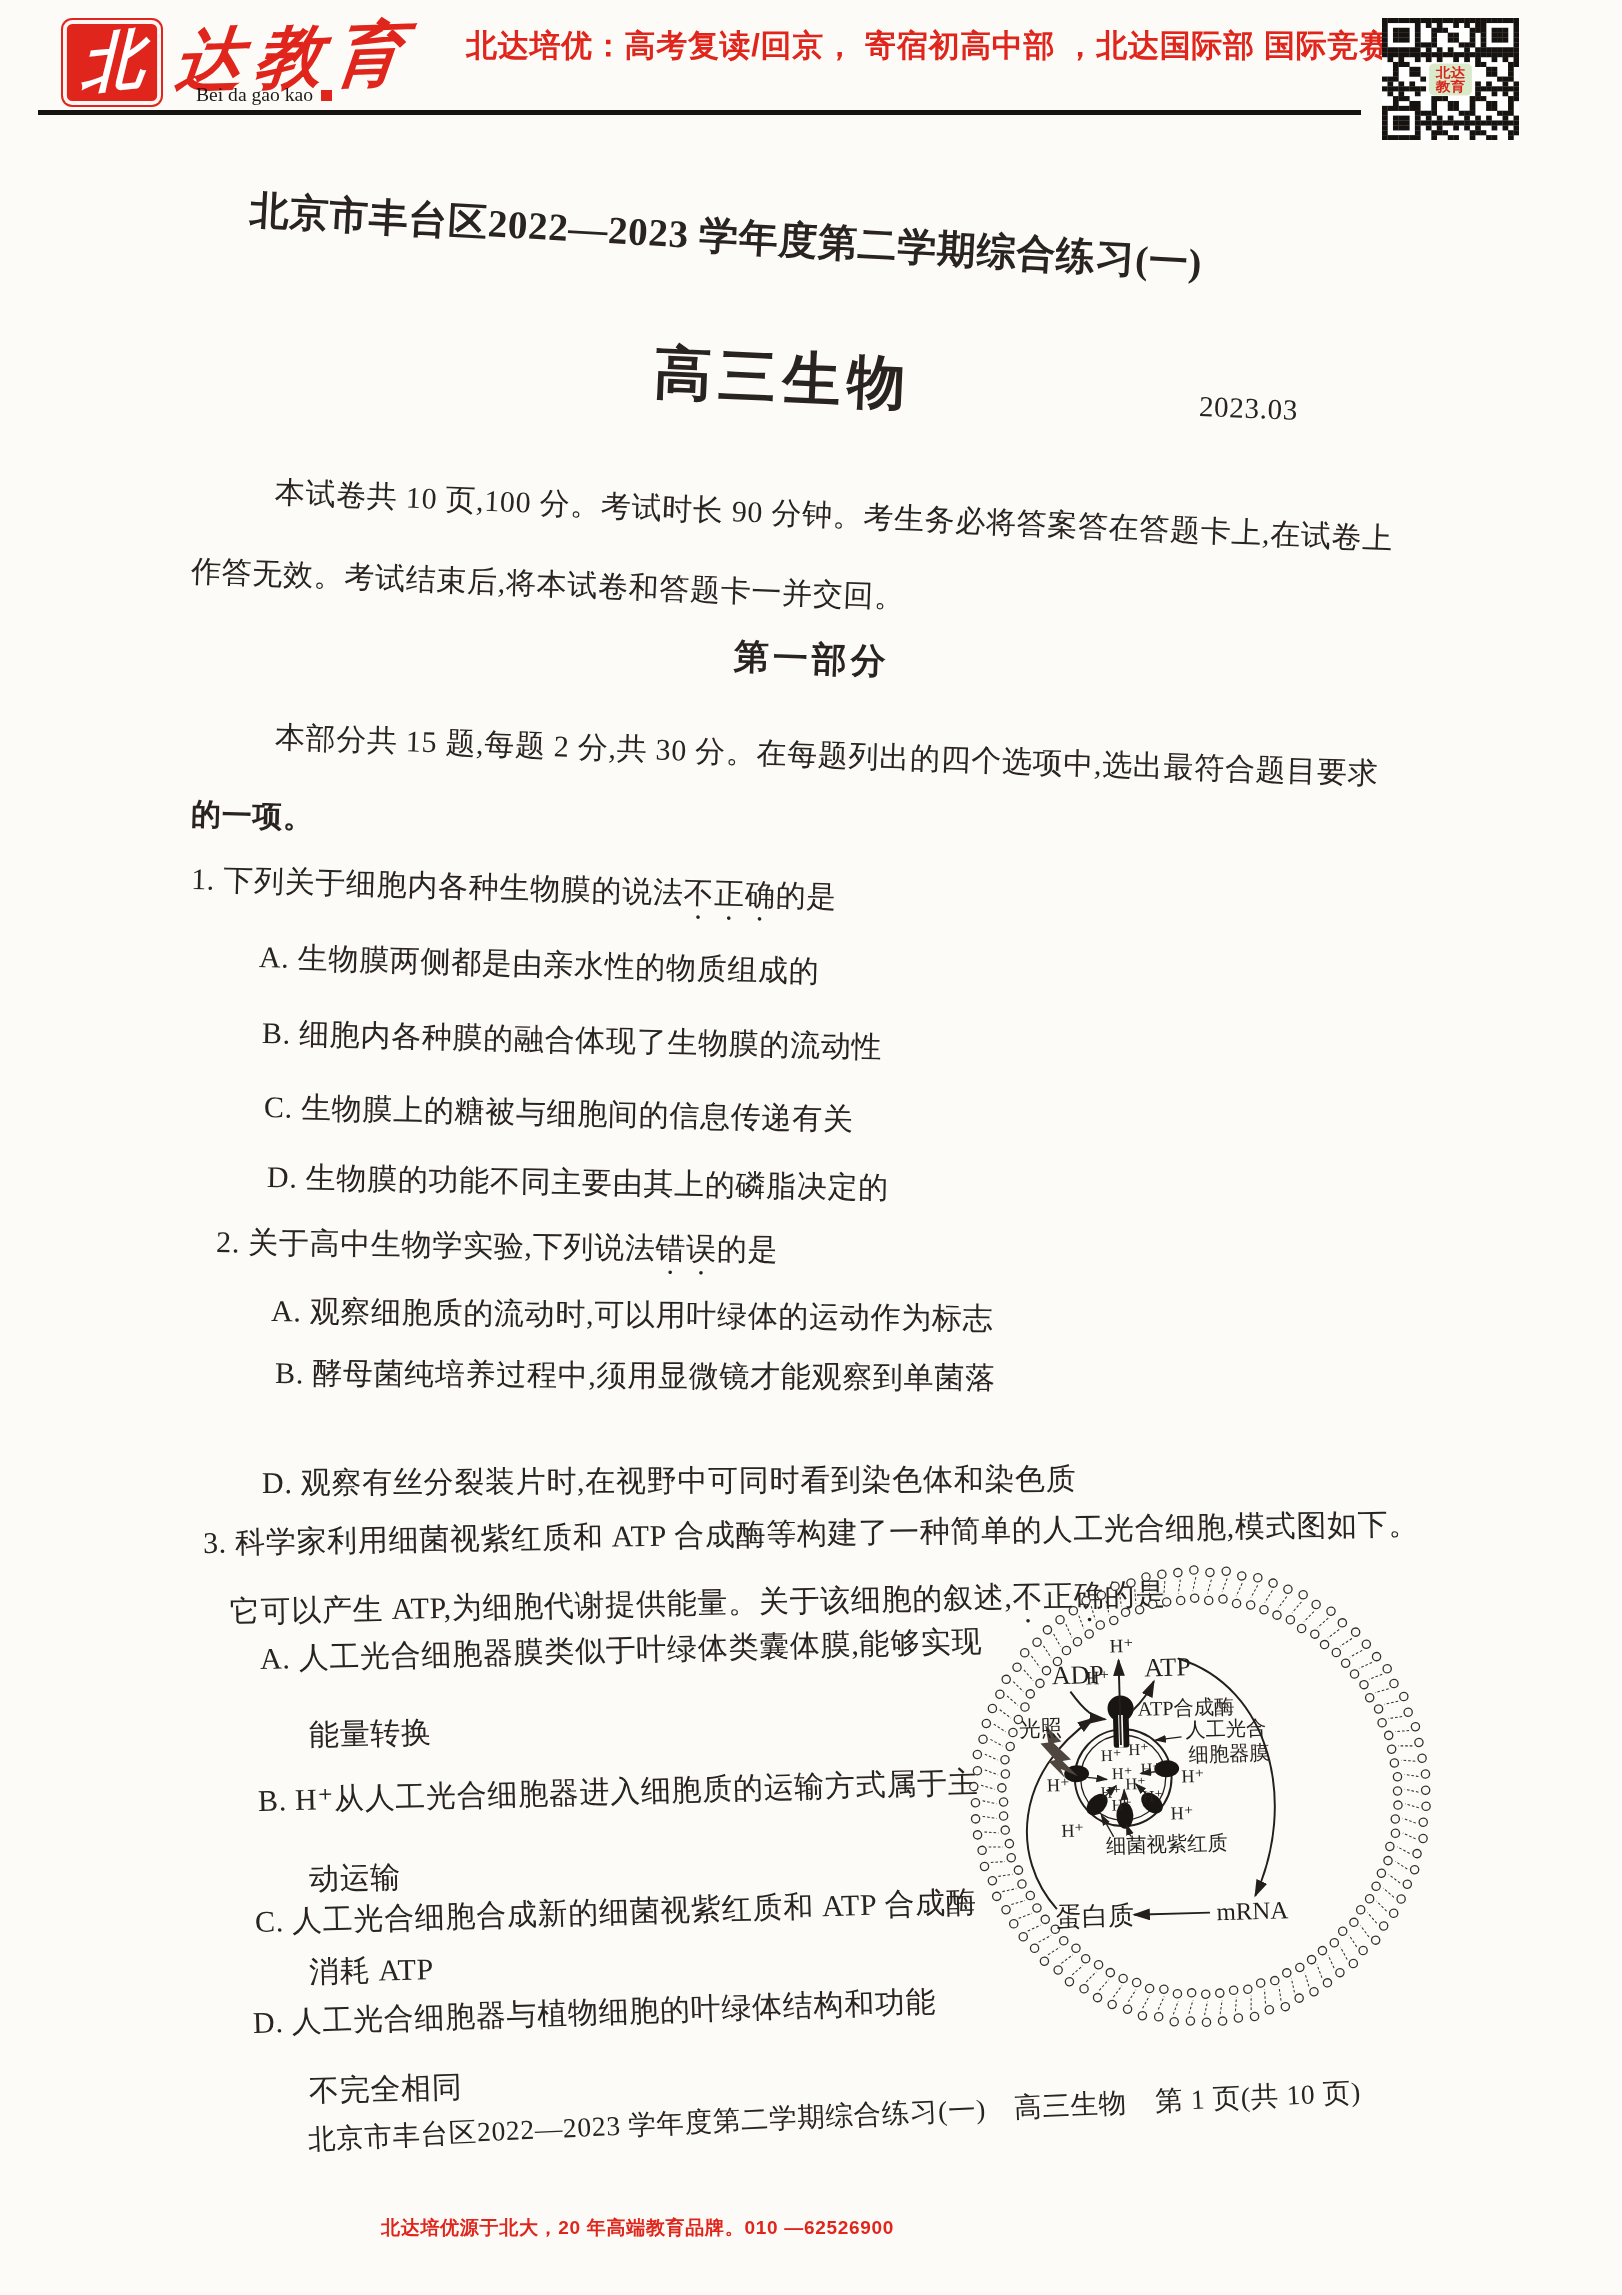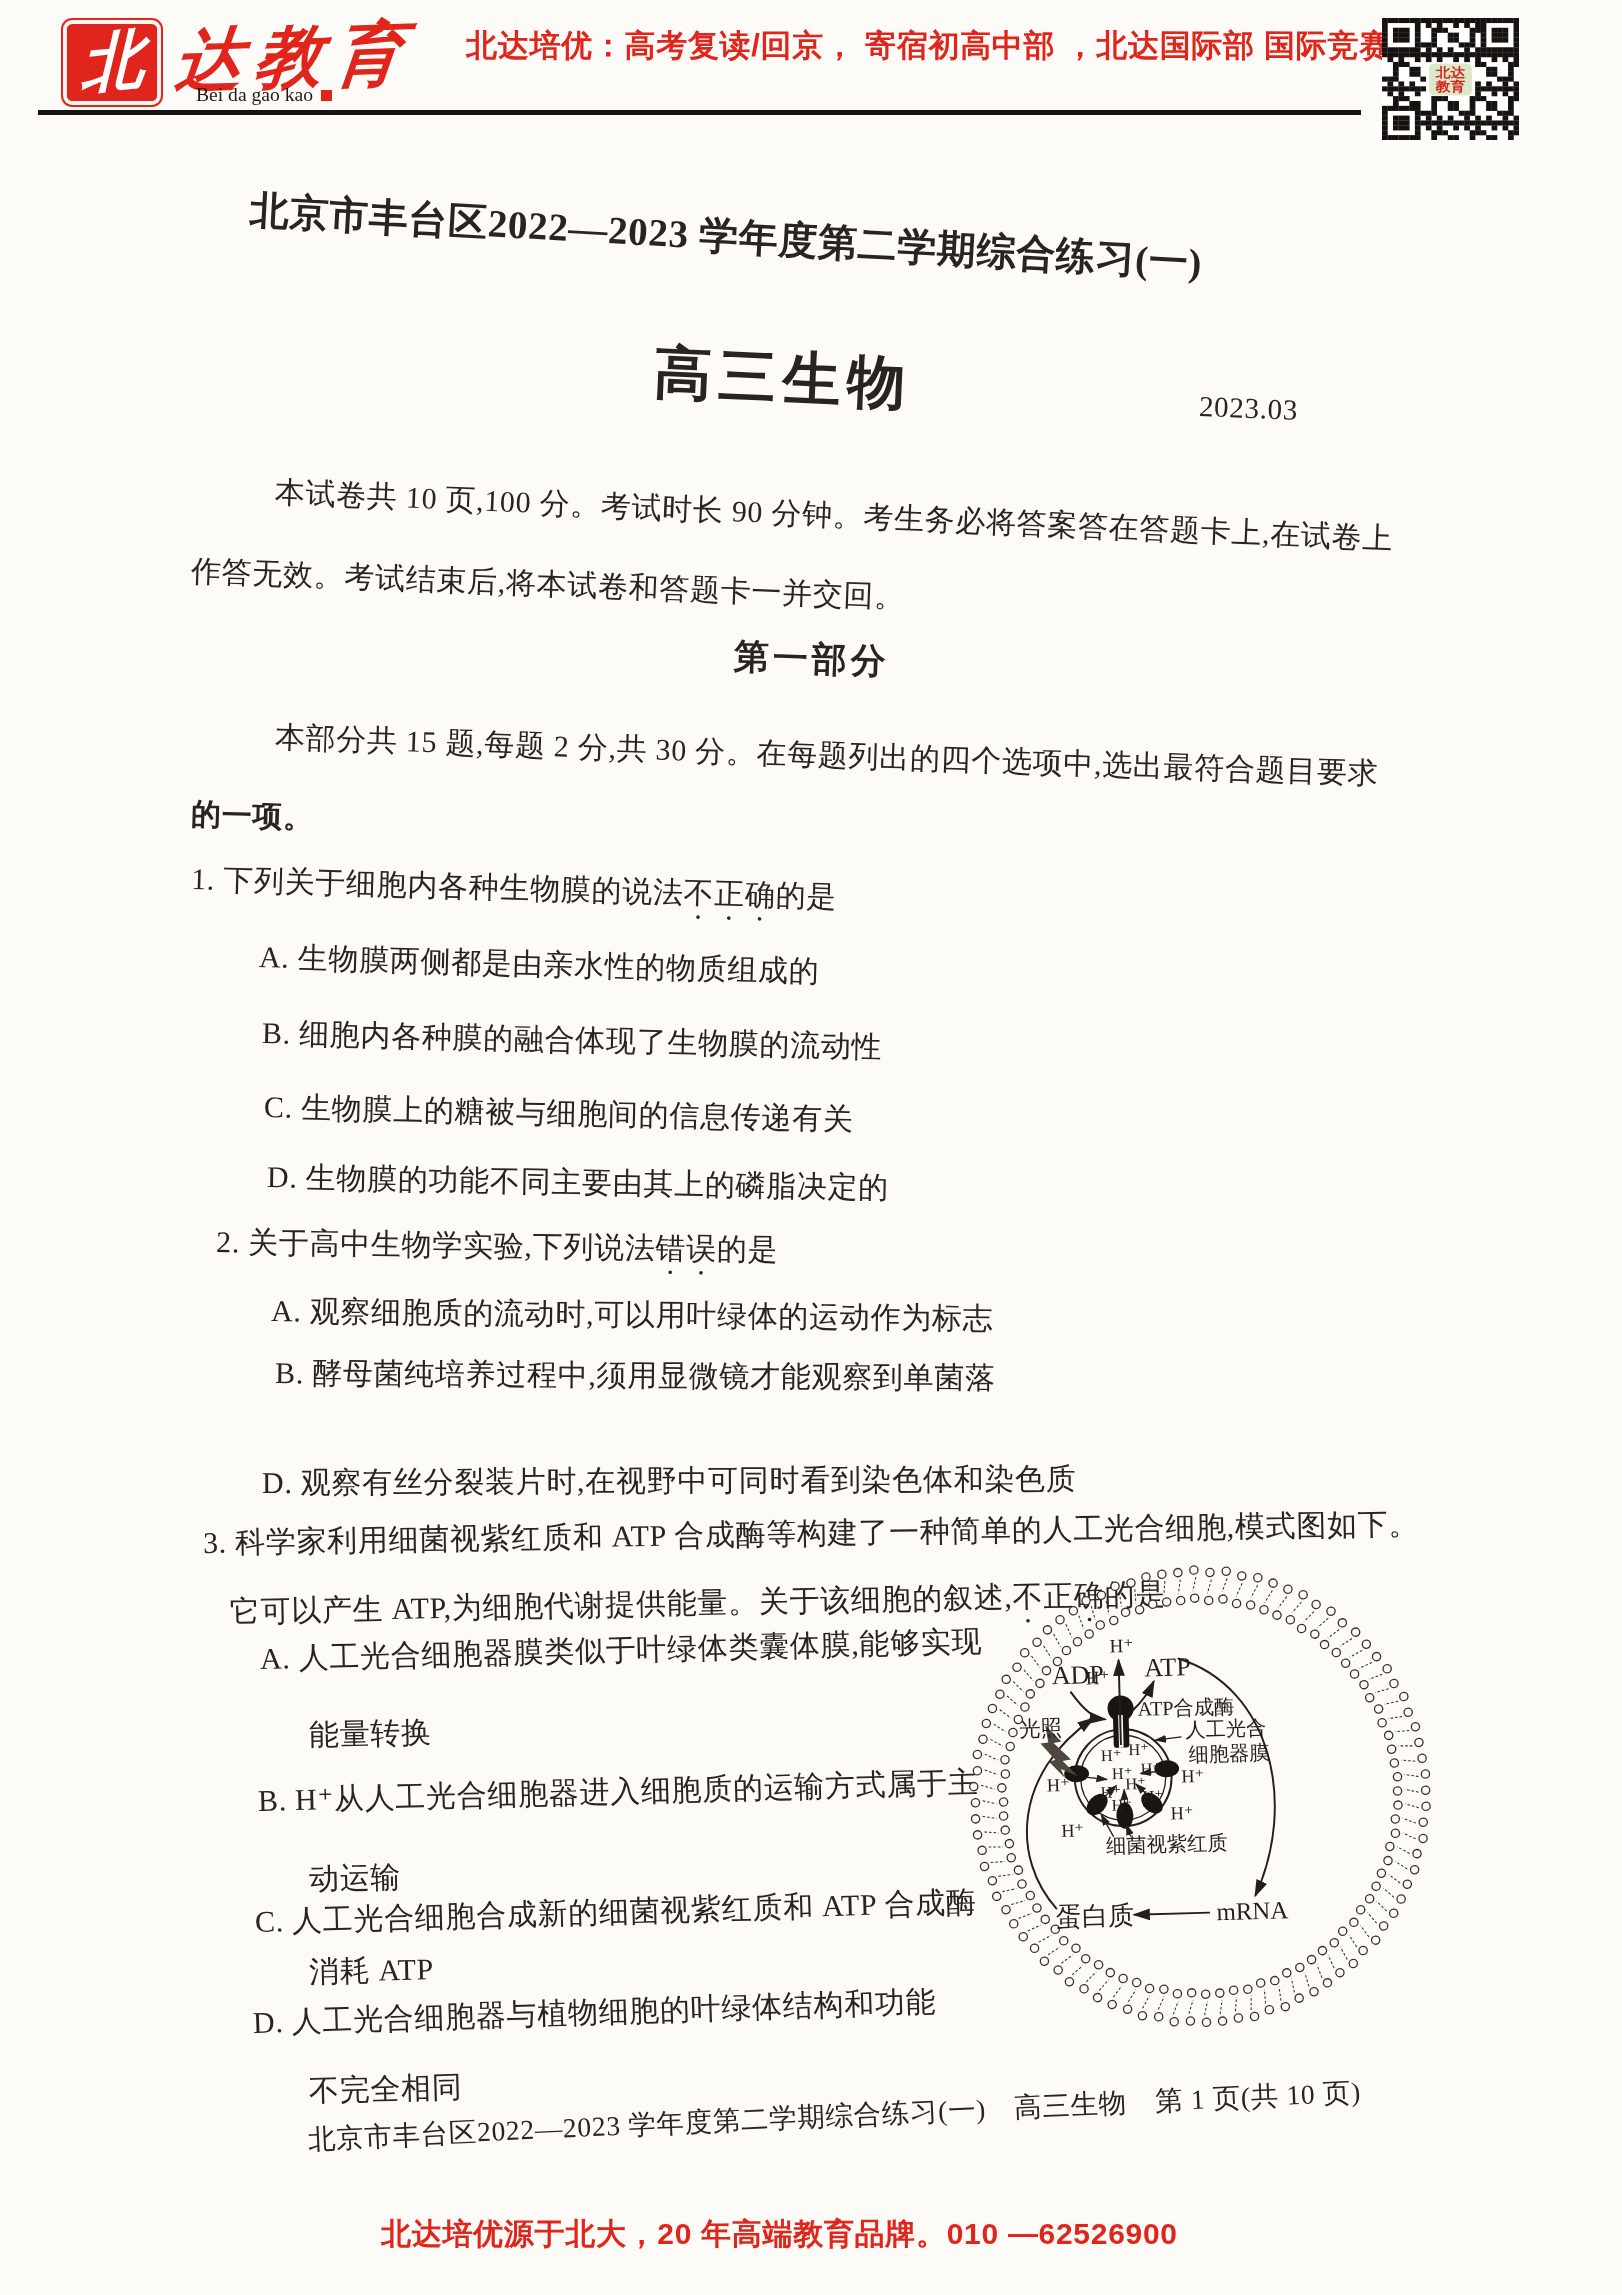--- a/index.html
+++ b/index.html
@@ -71,21 +71,21 @@
   #ln-q3a1   {left:260px; top:1642px; transform:rotate(-1.4deg);}
   #ln-q3a2   {left:309px; top:1718px; transform:rotate(-1.2deg);}
   #ln-q3b1   {left:258px; top:1784px; transform:rotate(-1.5deg);}
   #ln-q3b2   {left:309px; top:1862px; transform:rotate(-1.2deg);}
   #ln-q3c1   {left:255px; top:1905px; transform:rotate(-1.6deg);}
   #ln-q3c2   {left:309px; top:1955px; transform:rotate(-1.3deg);}
   #ln-q3d1   {left:253px; top:2006px; transform:rotate(-1.8deg);}
   #ln-q3d2   {left:309px; top:2074px; transform:rotate(-1.5deg);}
   #ln-footer {left:308px; top:2124px; font-size:27.5px; transform:rotate(-2.6deg);}
   #ln-promo  {
-    left:381px; top:2217px; font-size:30px; font-weight:700; transform:none;
+    left:381px; top:2217px; font-size:19px; font-weight:700; transform:none;
     color:var(--brand_red,#e8251d); font-family:"Liberation Sans","DejaVu Sans",sans-serif;
   }
   
   .diagram{position:absolute; left:957px; top:1552px; width:487px; height:487px; transform:rotate(-1.6deg);}
   .diagram svg{width:100%;height:100%;}
   #cell-svg text{font-family:"Liberation Serif","DejaVu Serif",serif; fill:#241f1c;}
   #cell-svg .stroke{stroke:#241f1c; fill:none; stroke-width:3;}
   #cell-svg .thin{stroke:#241f1c; fill:none; stroke-width:2;}
   .qr svg{width:100%;height:100%;}
   .qr text{font-family:"Liberation Serif",serif; font-weight:700;}

